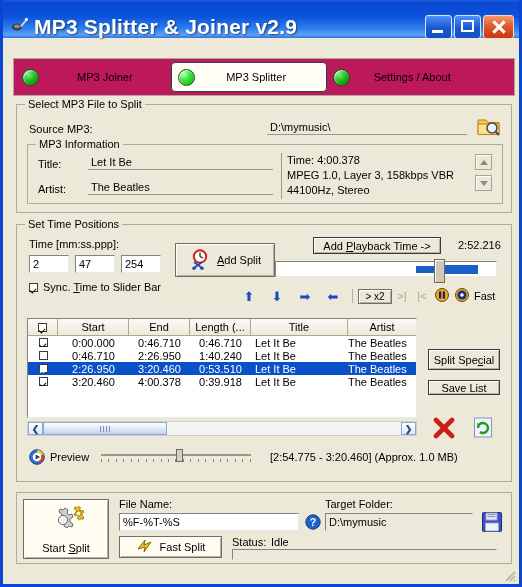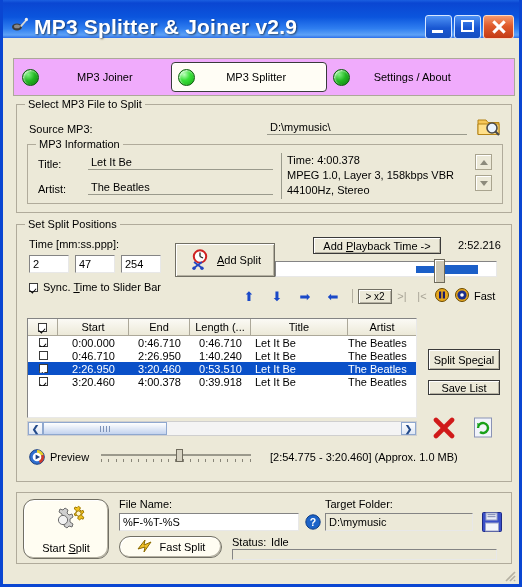--- a/index.html
+++ b/index.html
@@ -45,21 +45,21 @@
     border-color:#ffd9c2;
   }
   .wbtn .mn{position:absolute;left:6px;bottom:5px;width:11px;height:3px;background:#fff;}
   .wbtn .mx{position:absolute;left:6px;top:4px;width:13px;height:12px;border:2px solid #fff;box-sizing:border-box;}
   .wbtn .xc{position:absolute;left:50%;top:50%;width:16px;height:3px;background:#fff;transform-origin:center;}
   .wbtn .xc.a{transform:translate(-50%,-50%) rotate(45deg);}
   .wbtn .xc.b{transform:translate(-50%,-50%) rotate(-45deg);}
   
   .tabstrip{
     position:absolute;left:10px;top:58px;width:502px;height:38px;
-    background:#f0abfc;border:1px solid #aca899;box-sizing:border-box;
+    background:#be185d;border:1px solid #aca899;box-sizing:border-box;
     display:flex;align-items:center;
   }
   .tabitem{display:flex;align-items:center;height:30px;box-sizing:border-box;}
   .tabitem.sel{
     border:1px solid #3a3a3a;border-radius:4px;background:#fffdf5;
     box-shadow:inset 0 0 0 1px #fff;
   }
   .led{width:15px;height:15px;border-radius:50%;flex:0 0 auto;
     background:radial-gradient(circle at 35% 30%,#7ef07e 0%,#22b822 45%,#0c7a0c 100%);
     border:1px solid #0a5c0a;
@@ -86,21 +86,21 @@
   .field.flat{border:none;border-bottom:1px solid #9a9a8c;background:#ece9d8;}
   
   .btn{
     box-sizing:border-box;background:#ece9d8;
     border:1px solid #716f64;
     box-shadow:inset 1px 1px 0 #fff, inset -1px -1px 0 #b5b1a2;
     font-size:11px;color:#000;
     display:flex;align-items:center;justify-content:center;
     white-space:nowrap;cursor:default;
   }
-  .btn.light{background:#fffdf2;border-radius:11px;}
+  .btn.light{background:#fffdf2;}
   u{text-decoration:underline;}
   
   .sliderTrack{
     position:absolute;box-sizing:border-box;background:#fff;
     border:1px solid #848484;border-right-color:#e8e8e8;border-bottom-color:#e8e8e8;
   }
   .sliderFill{position:absolute;background:#1b5fc8;}
   .sliderThumb{
     position:absolute;width:9px;background:#cfc9b5;
     border:1px solid #6e6a5c;
@@ -241,21 +241,21 @@
       <div class="spin" style="position:absolute;left:447px;top:9px;">
           <span class="ar up"></span>
         </div>
       <div class="spin" style="position:absolute;left:447px;top:30px;">
           <span class="ar dn"></span>
         </div>
     </div>
   </div>
 
   <div class="group" style="left:13px;top:224px;width:496px;height:258px;">
-    <span class="glabel">Set Split Positions</span>
+    <span class="glabel">Set Time Positions</span>
 
     <span class="lbl" style="position:absolute;left:12px;top:13px;">Time [mm:ss.ppp]:</span>
     <div class="field" style="position:absolute;left:12px;top:30px;width:40px;height:18px;">2</div>
     <div class="field" style="position:absolute;left:58px;top:30px;width:40px;height:18px;">47</div>
     <div class="field" style="position:absolute;left:104px;top:30px;width:40px;height:18px;">254</div>
 
     <div class="btn" style="position:absolute;left:158px;top:18px;width:100px;height:34px;gap:6px;">
       <span>
         <svg width="22" height="22" viewBox="0 0 22 22">
           <circle cx="11" cy="8.5" r="6.2" fill="#fdfdfd" stroke="#cf2020" stroke-width="2"></circle>

